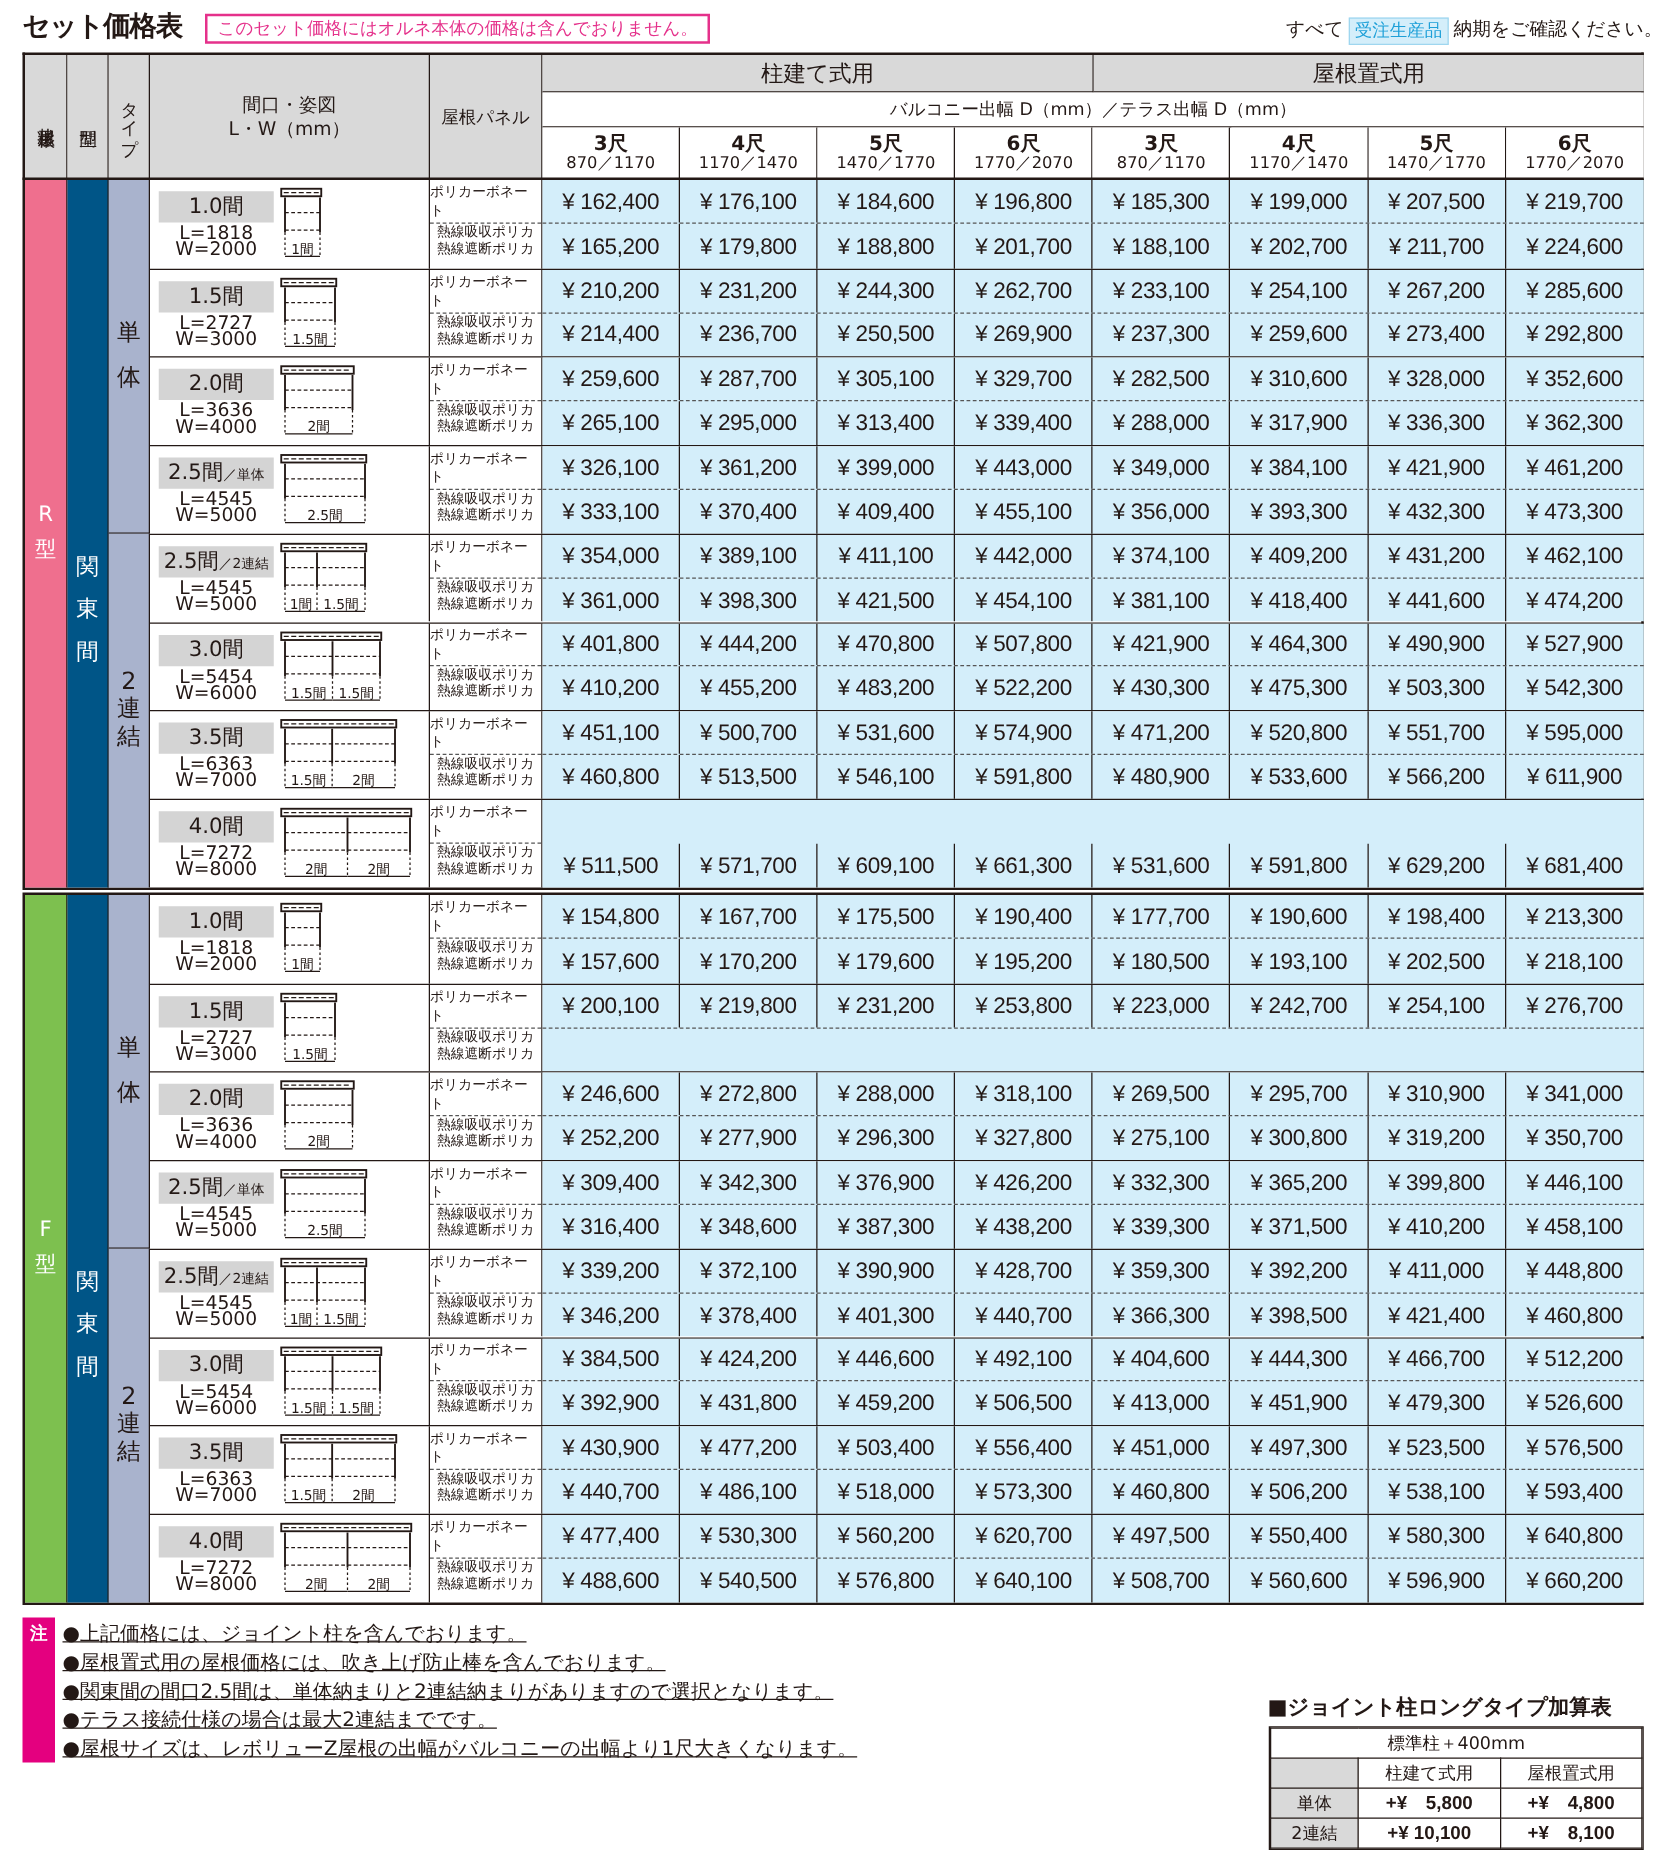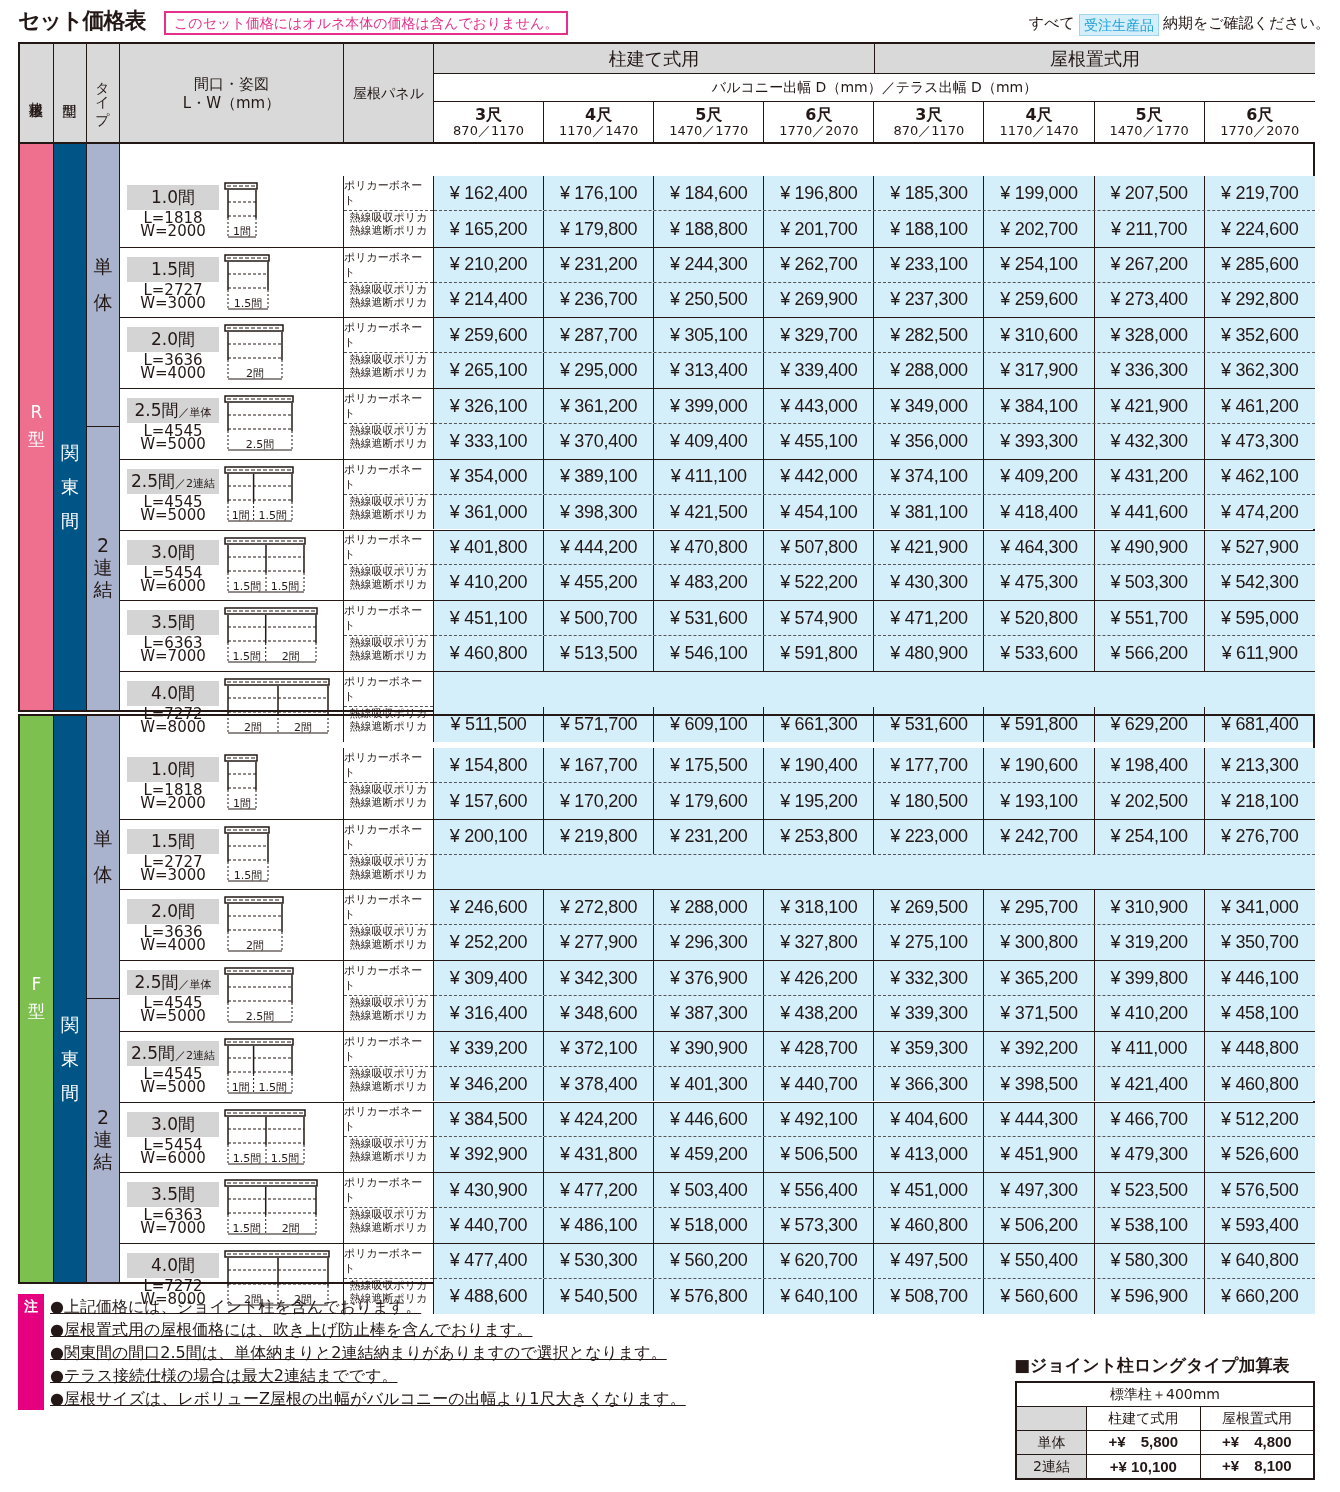--- a/index.html
+++ b/index.html
@@ -20,21 +20,21 @@
   .dlabel { background: #ffffff; font-size: 14px; }
   .size-cell { background: #ffffff; flex-direction: column; line-height: 1.05; }
   .size-main { font-size: 16px; font-weight: bold; }
   .size-sub { font-size: 13px; color: #231815; }
 
   
   .side-col { position: absolute; display: flex; align-items: center; justify-content: center; color: #fff; border-right: 1px solid #231815; }
   .roof-col { font-size: 17px; flex-direction: column; gap: 6px; }
   .mtype-col { background: #005587; font-size: 18px; flex-direction: column; gap: 10px; padding-top: 120px; }
   .type-col { background: #a9b3cd; color: #231815; font-size: 19px; flex-direction: column; line-height: 1.15; }
-  .grp { position: absolute; left: 100px; width: 1195px; border-top: 1px solid #231815; margin-top: 32px; }
+  .grp { position: absolute; left: 100px; width: 1195px; border-top: 1px solid #231815; }
   .grp:first-child { border-top: none; }
   .size-box { position: absolute; left: 0; top: 0; width: 224px; height: 100%; border-right: 1px solid #231815; }
   .size-label { position: absolute; left: 7px; top: 9px; width: 92px; height: 25px; background: #d4d4d4; font-size: 17px; text-align: center; line-height: 25px; white-space: nowrap; }
   .size-label small { font-size: 11px; }
   .dims { position: absolute; left: 7px; top: 36px; width: 92px; text-align: center; font-size: 15px; line-height: 13px; }
   .diagram { position: absolute; top: 4px; }
   .panel-box { position: absolute; left: 224px; top: 0; width: 90px; height: 100%; border-right: 1px solid #231815; }
   .panel-a { position: absolute; left: 0; top: 0; width: 100%; height: 50%; font-size: 11px; display: flex; align-items: center; justify-content: center; border-bottom: 1px dashed #555; }
   .panel-b { position: absolute; left: 0; top: 50%; width: 100%; height: 50%; font-size: 11px; display: flex; flex-direction: column; align-items: center; line-height: 13px; }
   .prices { position: absolute; left: 314px; top: 0; width: 881px; height: 100%; background: #d4eefa; }

